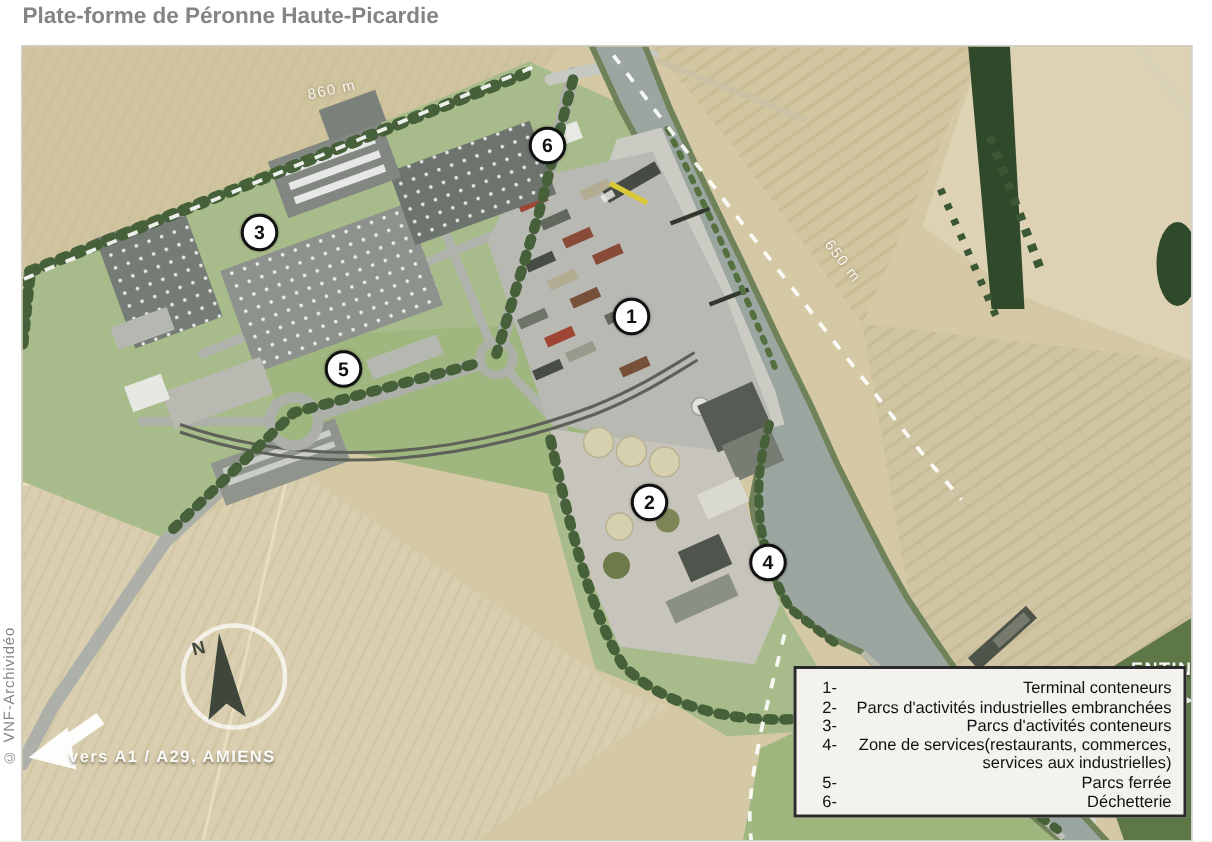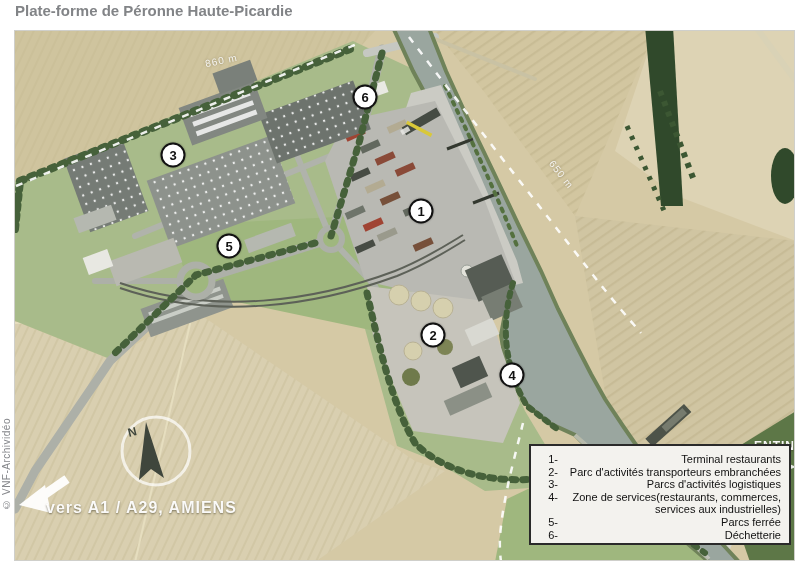--- a/index.html
+++ b/index.html
@@ -15,21 +15,21 @@
   .marker{position:absolute;width:21px;height:21px;border-radius:50%;background:#ffffff;
           border:2px solid #111111;color:#111111;font-size:13px;font-weight:bold;
           display:flex;align-items:center;justify-content:center;
           transform:translate(-50%,-50%);box-shadow:0 0 2px rgba(0,0,0,.4);}
   .m1{left:406px;top:180px;} .m2{left:418px;top:304px;} .m3{left:158px;top:124px;}
   .m4{left:497px;top:344px;} .m5{left:214px;top:215px;} .m6{left:350px;top:66px;}
   .dist{position:absolute;font-size:10px;color:rgba(255,255,255,.88);letter-spacing:1px;
         text-shadow:0 0 2px rgba(90,80,50,.5);}
   .dist-nw{left:190px;top:24px;transform:rotate(-12deg);}
   .dist-ne{left:530px;top:138px;transform:rotate(52deg);}
-  .dir{position:absolute;font-size:16px;font-weight:bold;color:rgba(255,255,255,.95);
+  .dir{position:absolute;font-size:11px;font-weight:bold;color:rgba(255,255,255,.95);
        letter-spacing:1px;text-shadow:0 1px 2px rgba(60,55,35,.6);}
   .dir-sw{left:31px;top:468px;}
   .dir-ne{left:739px;top:408px;font-size:12px;}
   .compass-n{position:absolute;left:113px;top:394px;font-size:12px;font-weight:bold;
              color:#3f463c;transform:rotate(-14deg);}
   .legend{position:absolute;left:514px;top:413px;width:262px;height:101px;box-sizing:border-box;
           background:#f3f2ee;border:2px solid #2a2a2a;padding:7px 8px 5px 10px;
           font-size:11px;line-height:12.6px;color:#111111;}
   .lrow{display:flex;}
   .lnum{width:17px;flex:none;}
@@ -233,29 +233,29 @@
       <div class="marker m1">1</div>
       <div class="marker m2">2</div>
       <div class="marker m3">3</div>
       <div class="marker m4">4</div>
       <div class="marker m5">5</div>
       <div class="marker m6">6</div>
 
       <div class="legend">
         <div class="lrow">
             <span class="lnum">1-</span>
-            <span class="llbl">Terminal restaurants</span>
+            <span class="llbl">Terminal conteneurs</span>
           </div>
         <div class="lrow">
             <span class="lnum">2-</span>
-            <span class="llbl">Parc d'activités transporteurs embranchées</span>
+            <span class="llbl">Parcs d'activités industrielles embranchées</span>
           </div>
         <div class="lrow">
             <span class="lnum">3-</span>
-            <span class="llbl">Parcs d'activités logistiques</span>
+            <span class="llbl">Parcs d'activités conteneurs</span>
           </div>
         <div class="lrow">
             <span class="lnum">4-</span>
             <span class="llbl">Zone de services(restaurants, commerces, services aux industrielles)</span>
           </div>
         <div class="lrow">
             <span class="lnum">5-</span>
             <span class="llbl">Parcs ferrée</span>
           </div>
         <div class="lrow">

